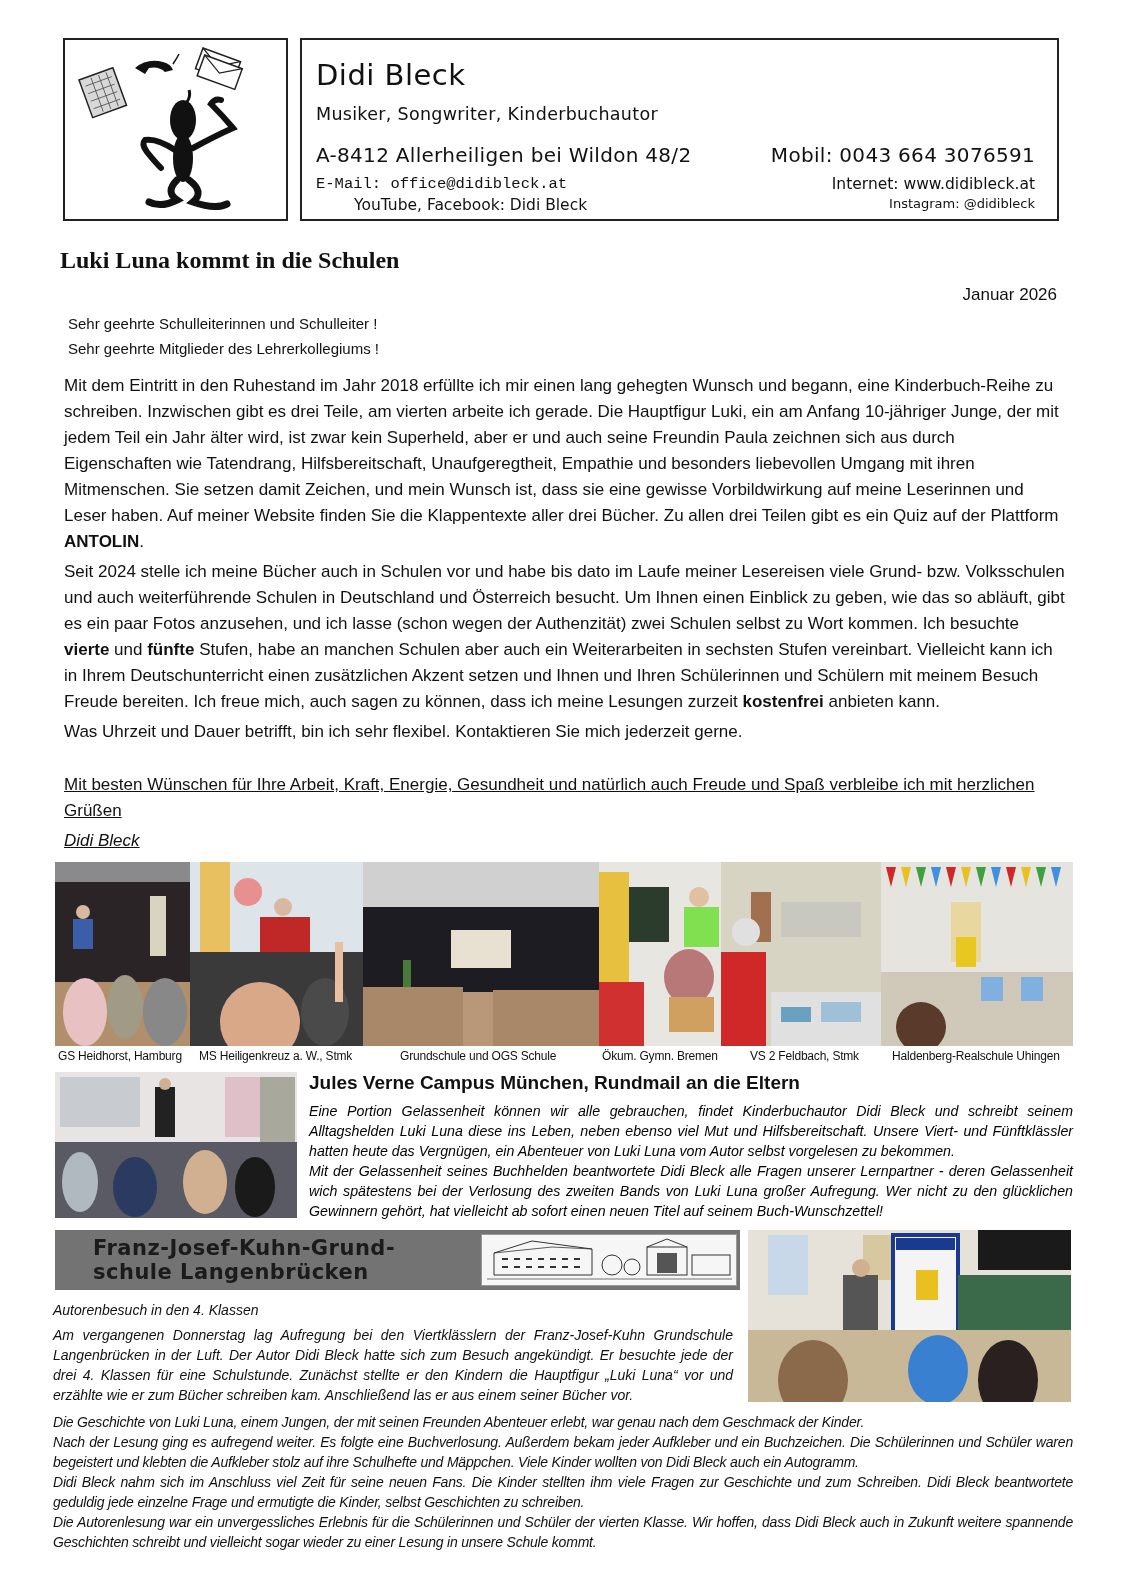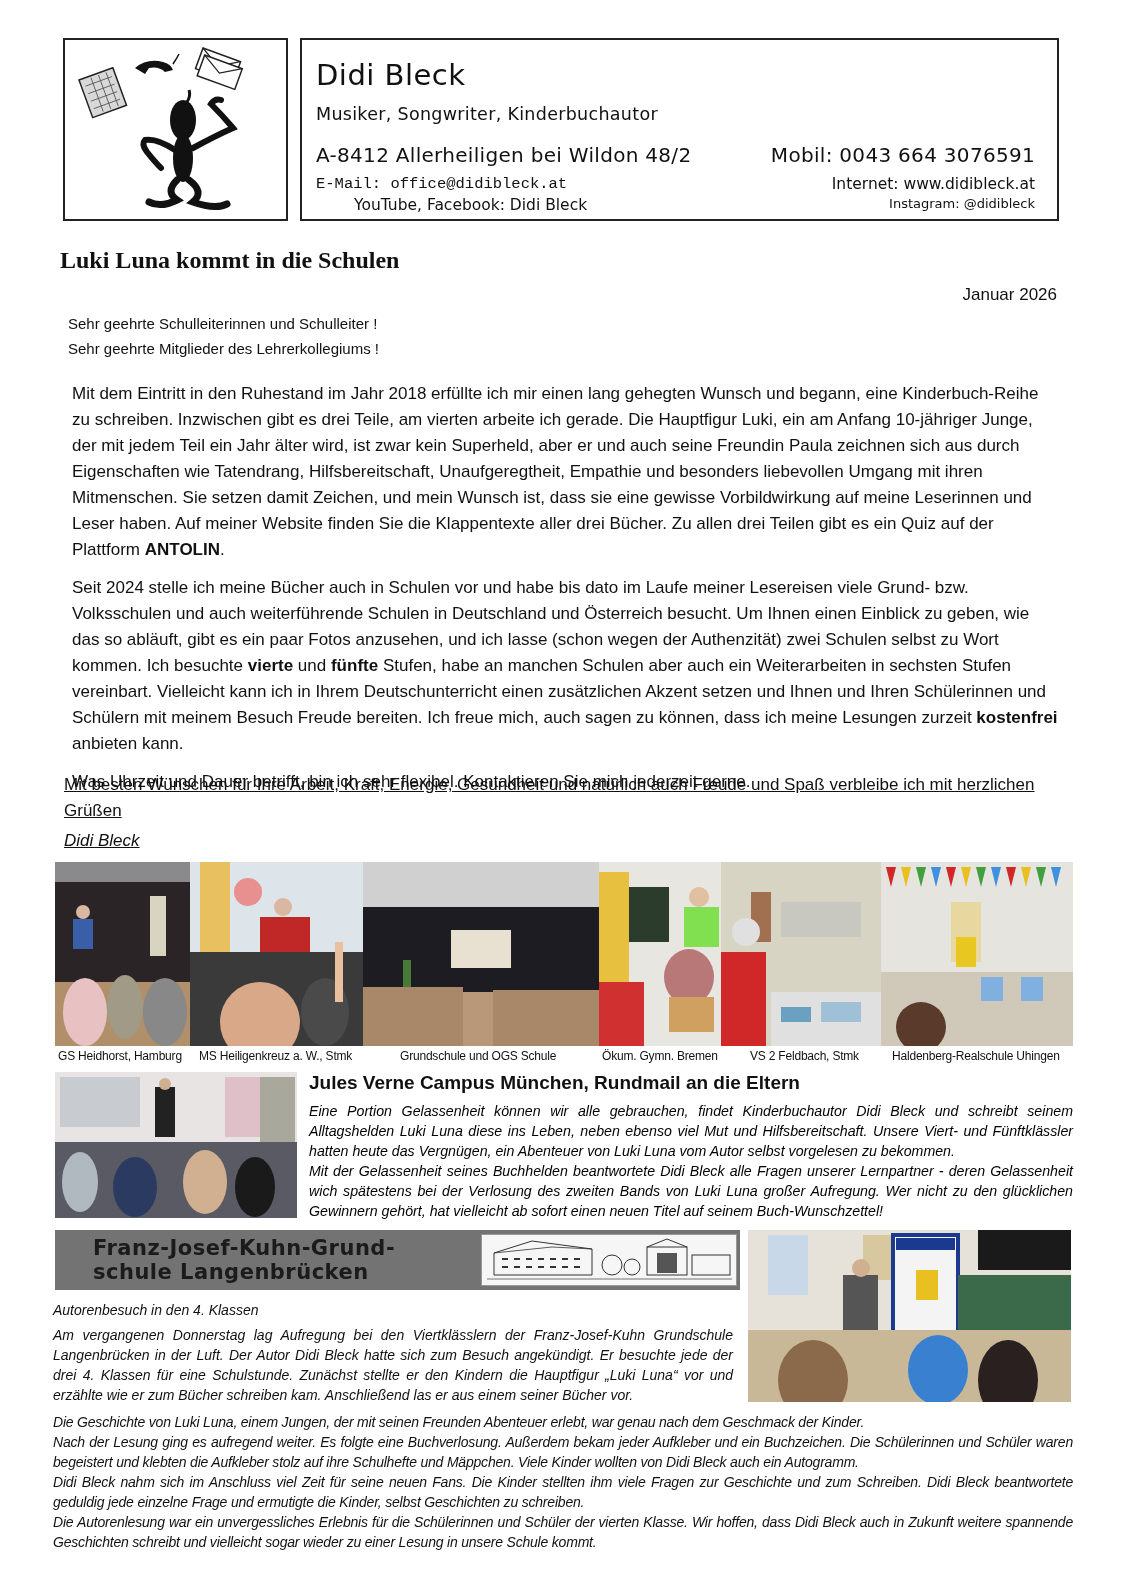--- a/index.html
+++ b/index.html
@@ -16,21 +16,21 @@
   .email { left: 14px; top: 135px; font-size: 15.5px; font-family: Liberation Mono, monospace; }
   .youtube { left: 14px; top: 156px; font-size: 15.5px; font-family: "DejaVu Sans", sans-serif; margin-left: 38px; }
   .internet { right: 22px; top: 135px; font-size: 15.5px; font-family: "DejaVu Sans", sans-serif; }
   .instagram { right: 22px; top: 156px; font-size: 13px; font-family: "DejaVu Sans", sans-serif; }
 
   
   .headline { left: 60px; top: 247px; font-size: 24px; font-weight: bold; font-family: Liberation Serif, serif; }
   .date { right: 87px; top: 285px; font-size: 17px; font-family: "Liberation Sans", sans-serif; }
   .greeting { left: 68px; top: 311px; font-size: 15px; line-height: 25px; font-family: "Liberation Sans", sans-serif; }
   .body-text { left: 60px; top: 369px; width: 1010px; font-size: 17px; line-height: 26px; font-family: "Liberation Sans", sans-serif; }
-  .body-text p { margin: 12px; }
+  .body-text p { margin: 4px; }
   .closing { left: 60px; top: 768px; width: 1010px; font-size: 17px; line-height: 26px; font-family: "Liberation Sans", sans-serif; }
   .closing p { margin: 4px; text-decoration: underline; }
   .sig { font-style: italic; }
 
   
   .photo { position: absolute; top: 862px; height: 184px; overflow: hidden; }
   .photo svg { width: 100%; height: 100%; display: block; }
   .caption { position: absolute; top: 1049px; font-size: 12px; font-family: "Liberation Sans", sans-serif; white-space: nowrap; letter-spacing: -0.2px; }
 
   

